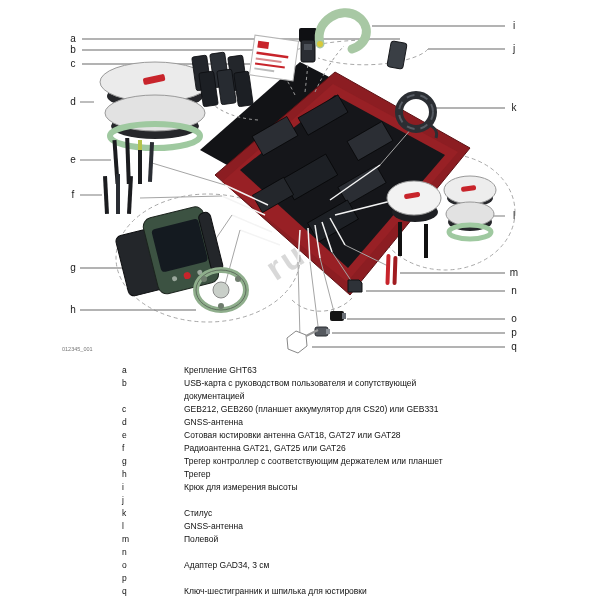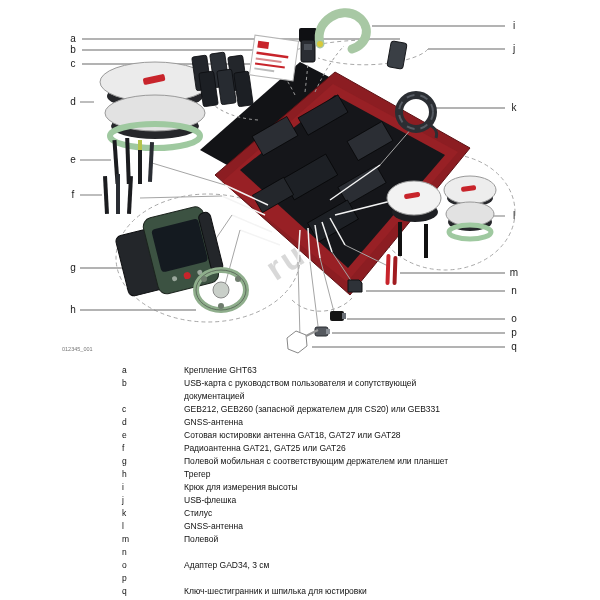--- a/index.html
+++ b/index.html
@@ -257,49 +257,48 @@
   <div class="legend-row">
         <span class="legend-letter">a</span>
         <span class="legend-text">Крепление GHT63</span>
       </div>
   <div class="legend-row">
         <span class="legend-letter">b</span>
         <span class="legend-text">USB-карта с руководством пользователя и сопутствующей документацией</span>
       </div>
   <div class="legend-row">
         <span class="legend-letter">c</span>
-        <span class="legend-text">GEB212, GEB260 (запасной держателем для CS20) или GEB331</span>
+        <span class="legend-text">GEB212, GEB260 (планшет аккумулятор для CS20) или GEB331</span>
       </div>
   <div class="legend-row">
         <span class="legend-letter">d</span>
         <span class="legend-text">GNSS-антенна</span>
       </div>
   <div class="legend-row">
         <span class="legend-letter">e</span>
         <span class="legend-text">Сотовая юстировки антенна GAT18, GAT27 или GAT28</span>
       </div>
   <div class="legend-row">
         <span class="legend-letter">f</span>
         <span class="legend-text">Радиоантенна GAT21, GAT25 или GAT26</span>
       </div>
   <div class="legend-row">
         <span class="legend-letter">g</span>
-        <span class="legend-text">Полевой мобильная с соответствующим держателем или планшет</span>
+        <span class="legend-text">Трегер контроллер с соответствующим держателем или планшет</span>
       </div>
   <div class="legend-row">
         <span class="legend-letter">h</span>
         <span class="legend-text">Трегер</span>
       </div>
   <div class="legend-row">
         <span class="legend-letter">i</span>
         <span class="legend-text">Крюк для измерения высоты</span>
       </div>
   <div class="legend-row">
         <span class="legend-letter">j</span>
-        <span class="legend-text">USB-флешка</span>
       </div>
   <div class="legend-row">
         <span class="legend-letter">k</span>
         <span class="legend-text">Стилус</span>
       </div>
   <div class="legend-row">
         <span class="legend-letter">l</span>
         <span class="legend-text">GNSS-антенна</span>
       </div>
   <div class="legend-row">

